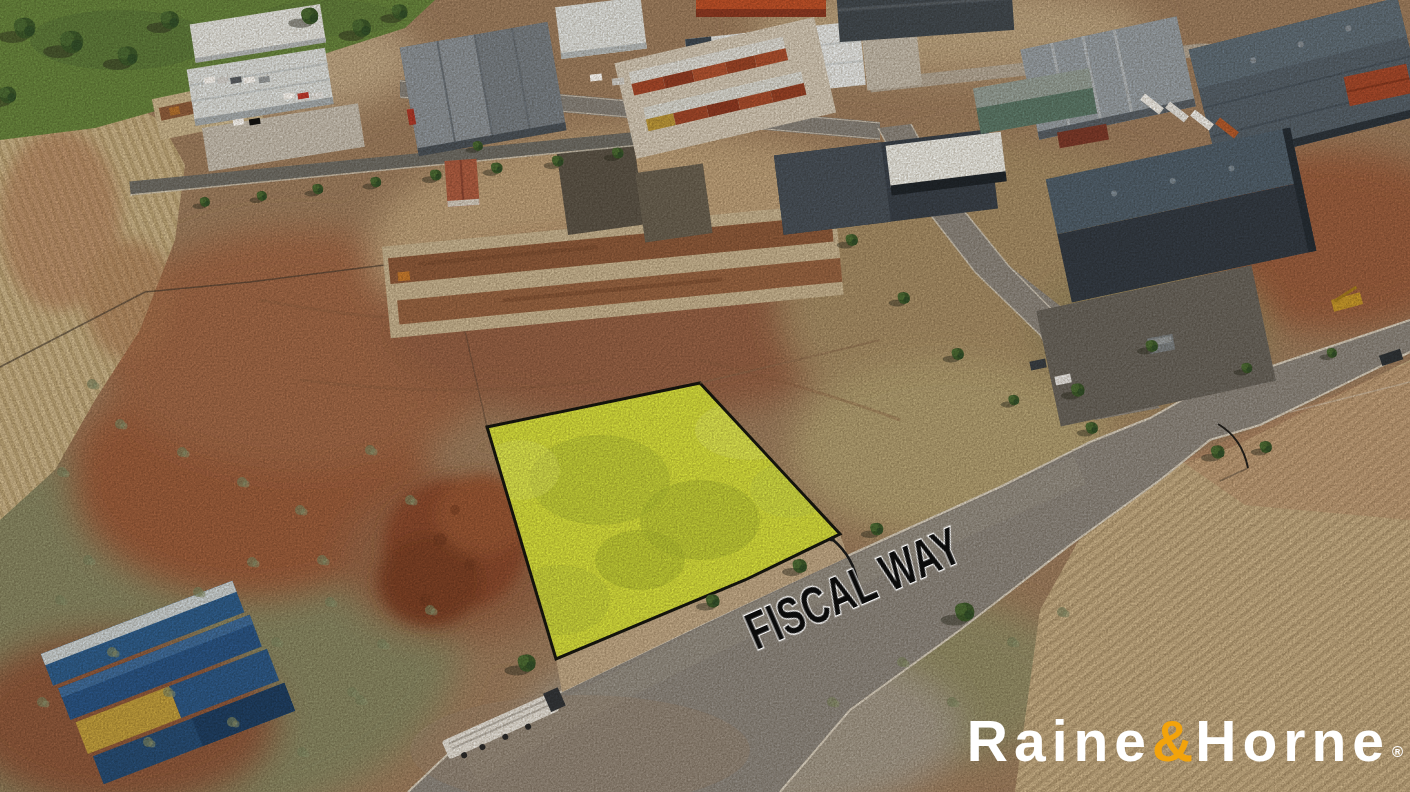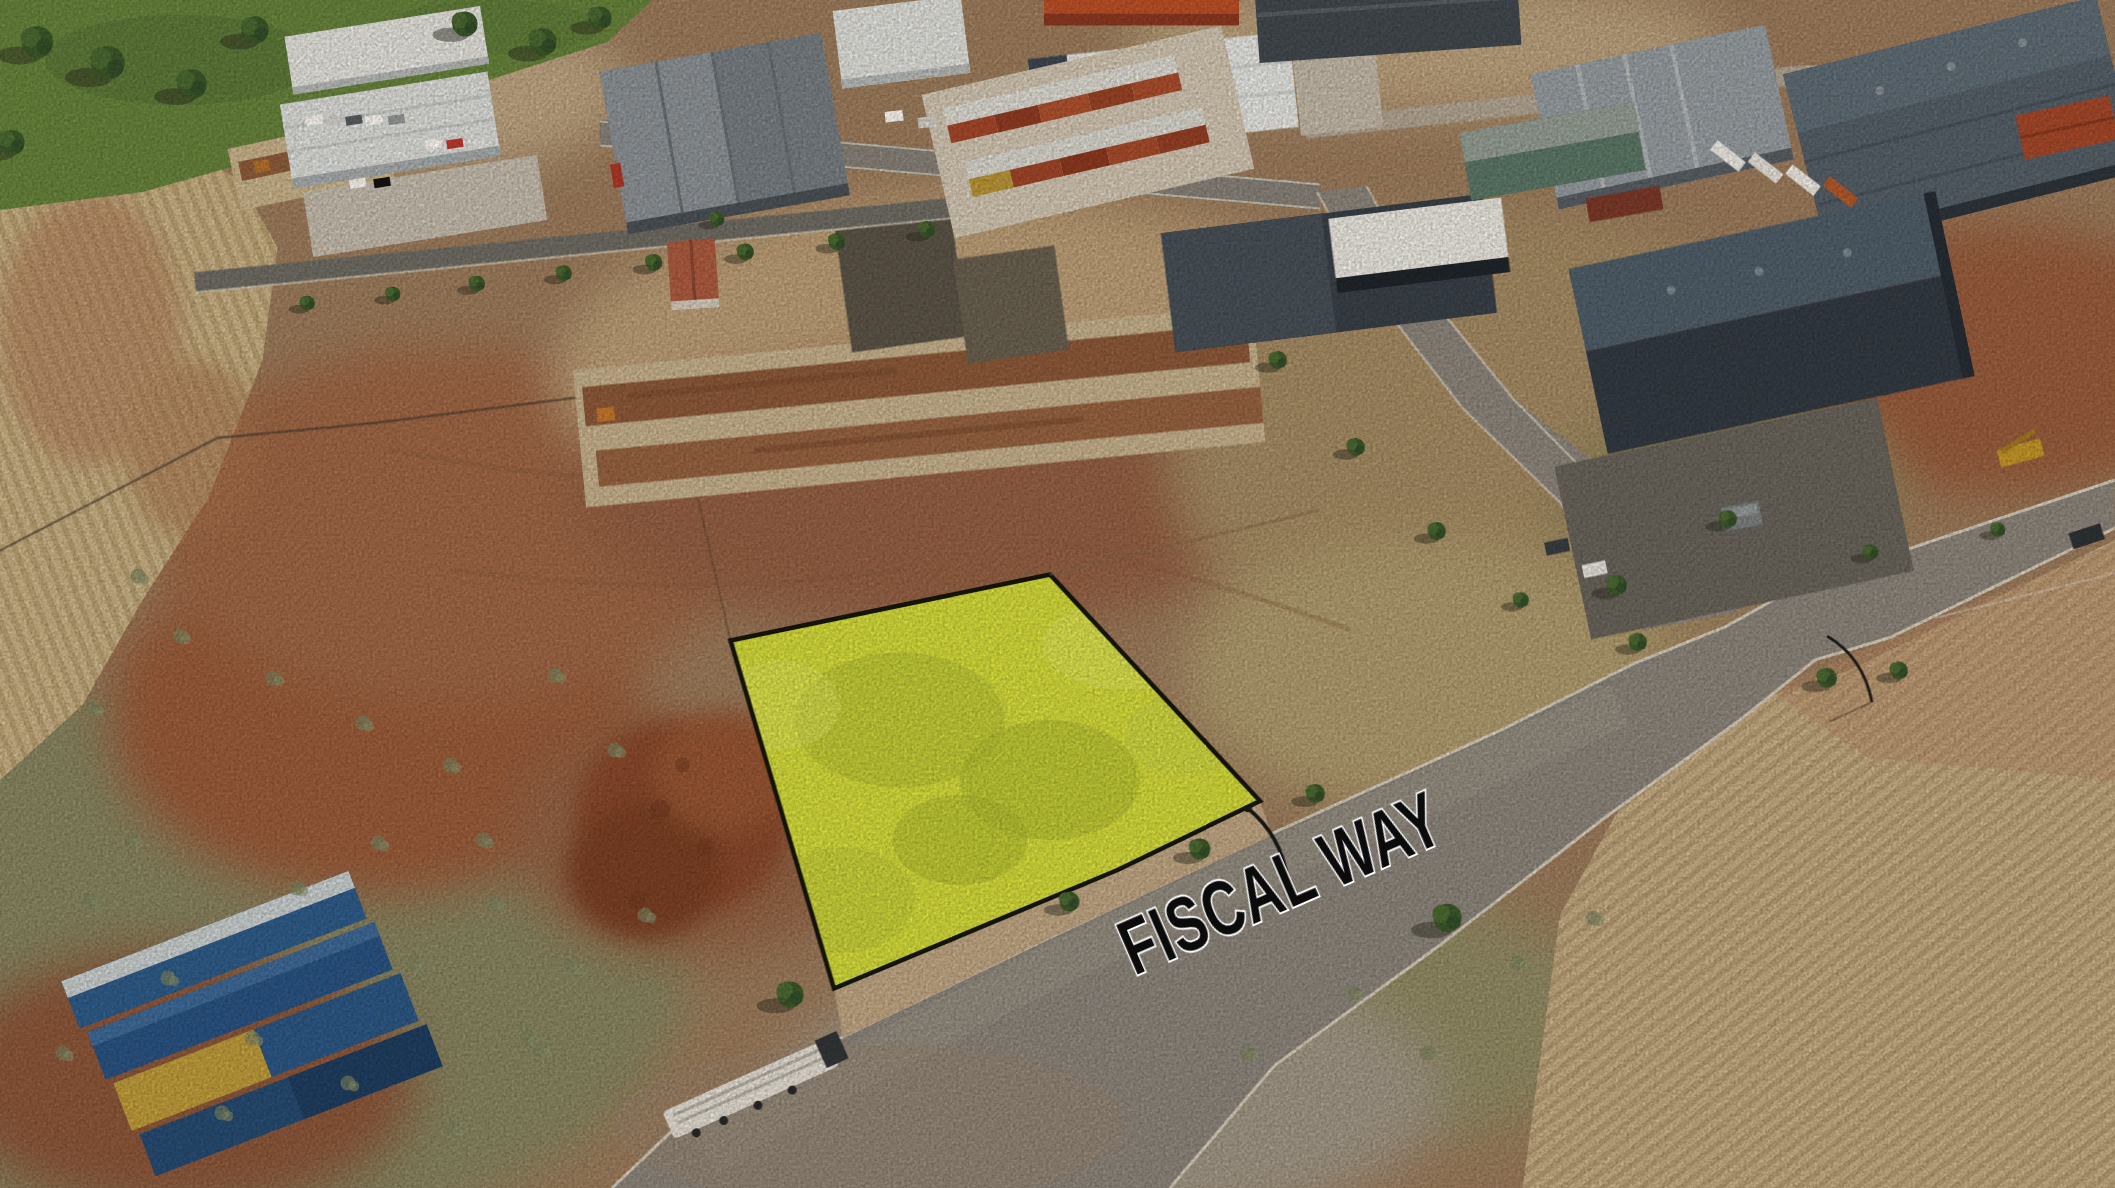--- a/index.html
+++ b/index.html
@@ -416,14 +416,15 @@
     <path d="M1248,468 q-6,-30 -30,-44" stroke="#22201c" stroke-width="2"></path>
     <path d="M1248,468 l-28,13" stroke="#22201c" stroke-width="1.5" opacity="0.35"></path>
   </g>
 
   <rect width="1410" height="792" filter="url(#grain)" opacity="0.5" style="mix-blend-mode:multiply"></rect>
 
   <text class="street-text" x="855" y="606" text-anchor="middle" font-size="52" textLength="228" lengthAdjust="spacingAndGlyphs" transform="rotate(-23.5 855 592)">FISCAL WAY</text>
 </svg>
 
 <div class="brand">
+  <div class="l1"><span class="w">Raine</span><span class="amp">&amp;</span><span class="w">Horne</span><span class="reg">®</span></div>
 </div>
 </div>
 
 </body></html>

